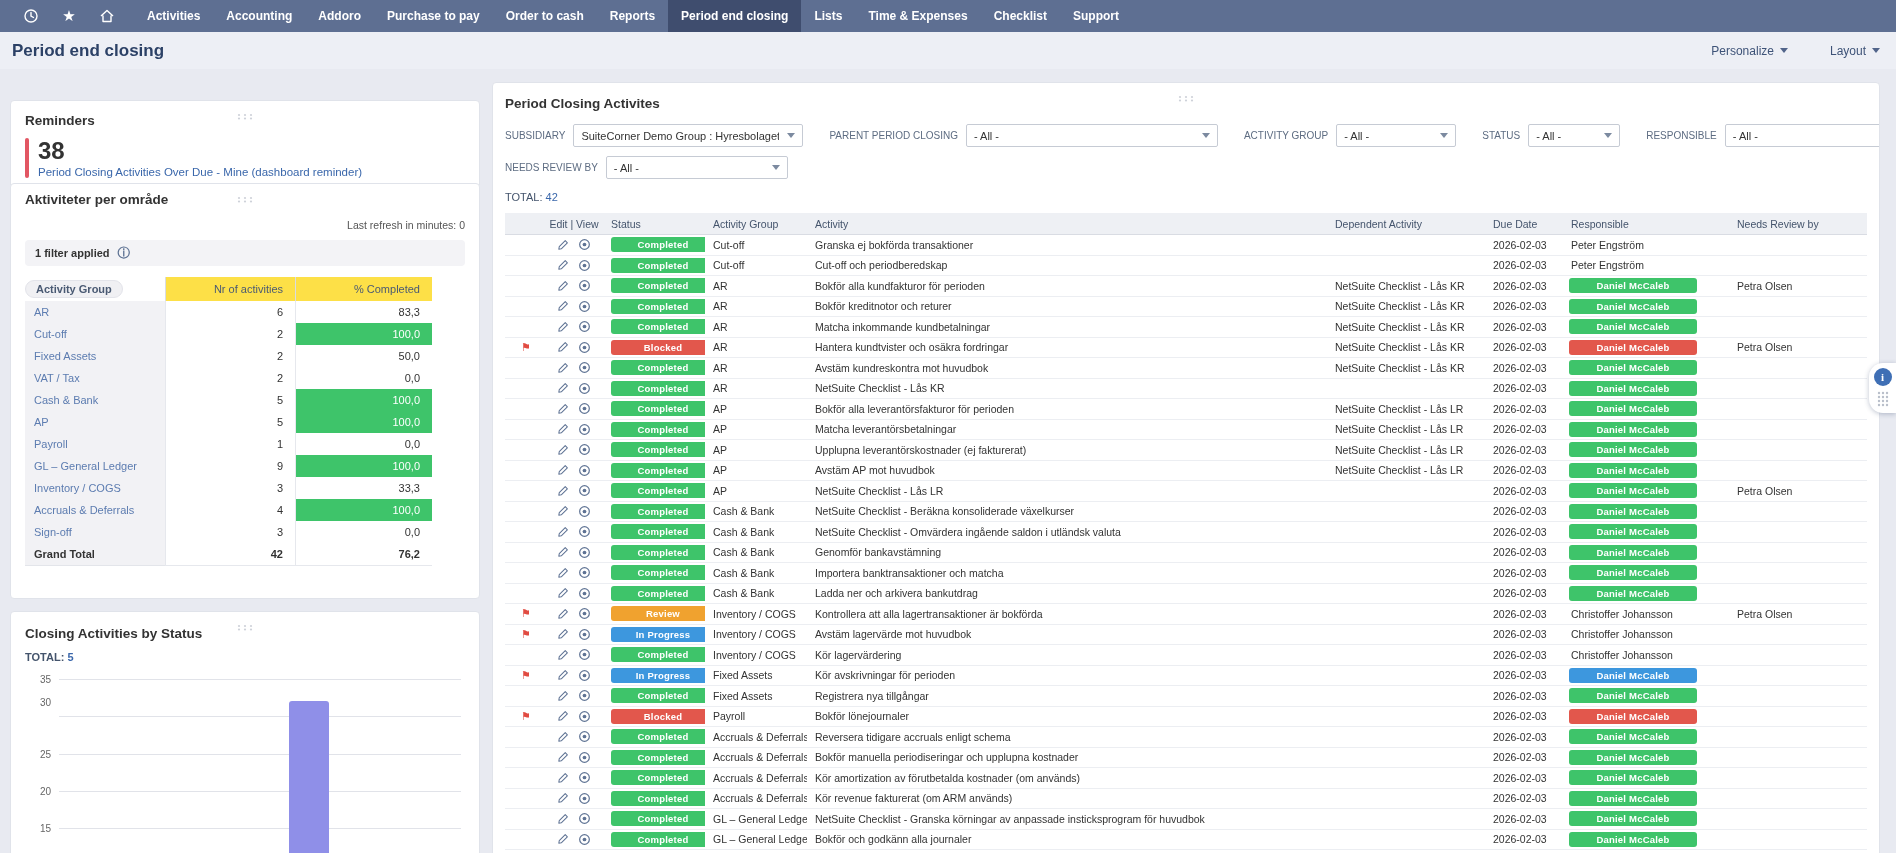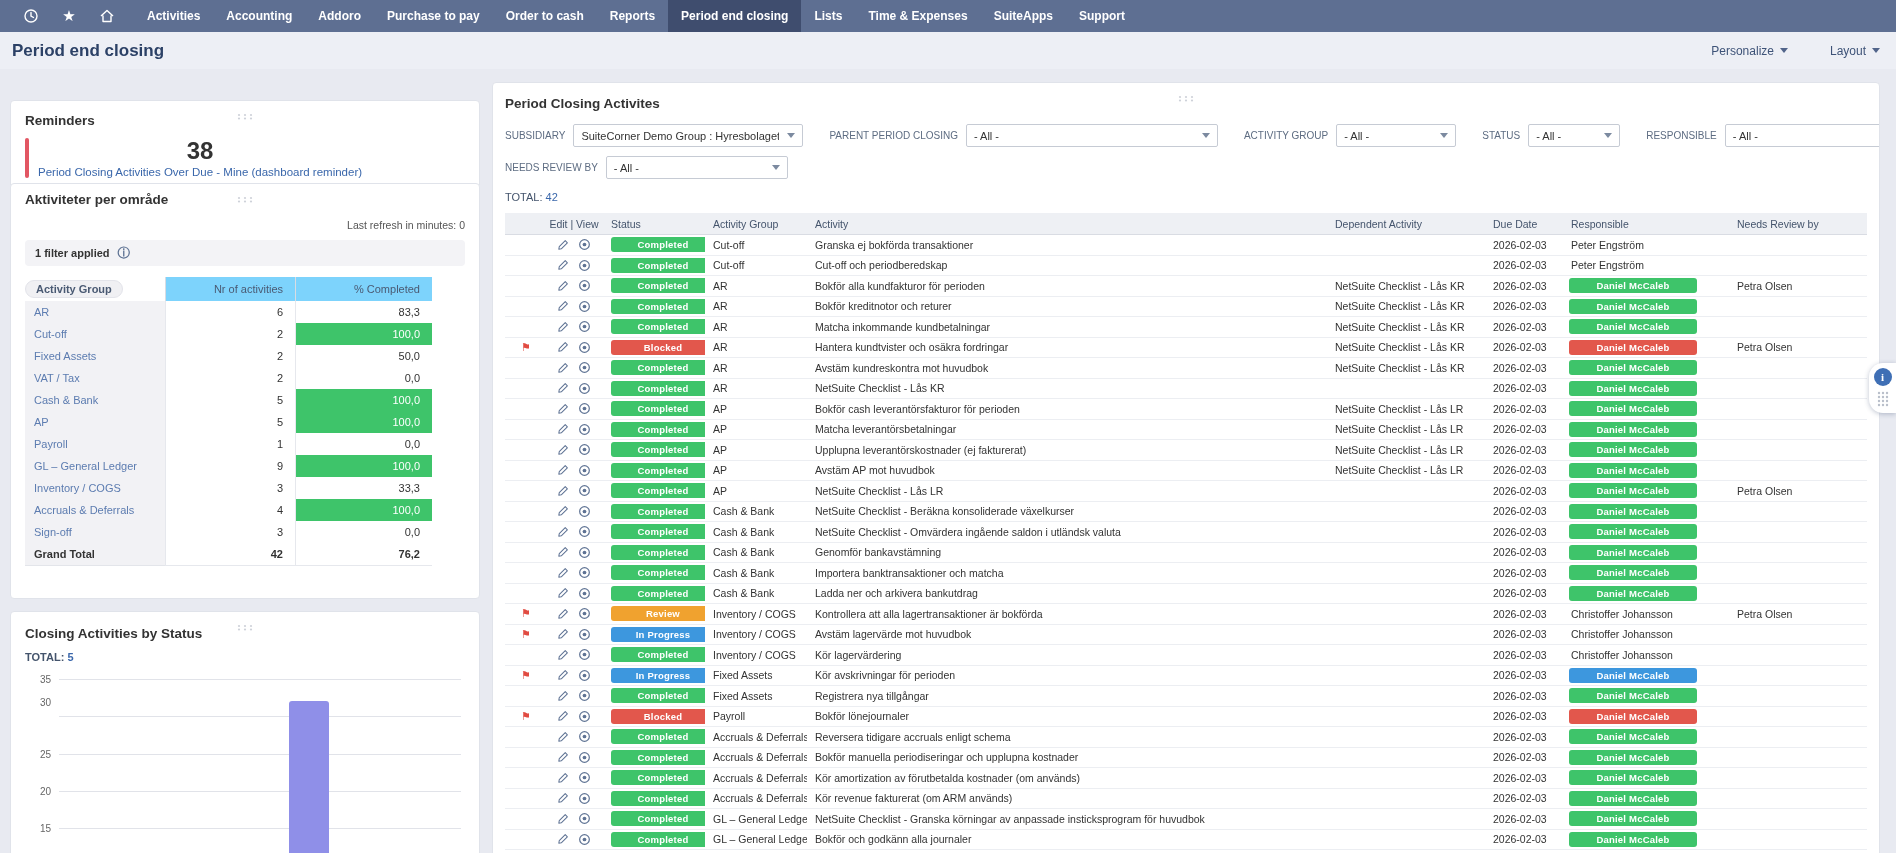--- a/index.html
+++ b/index.html
@@ -27,41 +27,41 @@
   
   .panel { position:absolute; background:#fff; border:1px solid #e0e3ea; border-radius:4px; overflow:hidden; }
   .panel-reminders { left:10px; top:100px;  width:470px; height:89px; }
   .panel-areas     { left:10px; top:183px; width:470px; height:416px; }
   .panel-status    { left:10px; top:611px; width:470px; height:300px; }
   .panel-main      { left:492px; top:82px; width:1388px; height:820px; }
   .panel-title { font-size:13.5px; font-weight:bold; color:#333; }
   .drag-dots { position:absolute; top:5px; left:50%; transform:translateX(-50%); opacity:.85; cursor:grab; }
 
   
-  .rem-body { display:flex; padding:10px 14px 0 14px;text-align:center; }
+  .rem-body { display:flex; padding:10px 14px 0 14px; }
   .rem-bar { width:4px; background:#e25663; border-radius:2px; margin-right:9px; }
   .rem-count { font-size:24px; font-weight:bold; color:#333; line-height:26px; }
   .rem-link { font-size:11.5px; color:#3a67ab; margin-top:2px; cursor:pointer; }
 
   
   .areas-inner { padding:8px 14px 0 14px; }
   .refresh-note { text-align:right; font-size:10.5px; color:#555; margin-top:12px; }
   .filter-chip-bar { margin-top:9px; background:#f3f3f6; border-radius:4px; height:26px;
                      display:flex; align-items:center; padding:0 10px; gap:8px;
                      font-size:11px; font-weight:bold; color:#333; }
   .info-ic { color:#5f7394; font-size:12.5px; line-height:1; cursor:pointer; }
 
   .lt { margin-top:11px; width:407px; }
   .lt-head, .lt-row { display:grid; grid-template-columns:140px 130px 137px; }
   .lt-head { height:24px; align-items:center; }
   .lt-h { font-size:11px; color:#4a5a73; }
   .lt-h-group { display:flex; align-items:center; }
   .lt-chip { background:#f0f0f3; border:1px solid #e3e4ea; border-radius:10px; padding:2px 10px;
              font-size:11px; font-weight:bold; color:#4a5a73; cursor:pointer; }
-  .lt-h-num { background:#7dd3fc; border-left:1px solid #d9dce3; height:24px; line-height:24px;
+  .lt-h-num { background:#fde047; border-left:1px solid #d9dce3; height:24px; line-height:24px;
               text-align:right; padding-right:12px; }
   .lt-row { height:22px; line-height:22px; }
   .lt-group { background:#f2f2f5; border-bottom:1px solid #e3e5ea; color:#5c7cb0; font-size:11px;
               padding-left:9px; white-space:nowrap; overflow:hidden; cursor:pointer; }
   .lt-num { background:#fff; border-bottom:1px solid #e6e8ed; border-left:1px solid #e6e8ed;
             text-align:right; padding-right:12px; font-size:11px; color:#333; }
   .lt-row.total .lt-group { color:#333; font-weight:bold; }
   .lt-row.total .lt-num { font-weight:bold; }
   .lt-num.fill-green { background:#3EC46A; color:#fff; }
 
@@ -138,21 +138,21 @@
   <div class="nav-menu" id="nav-menu">
       <div class="nav-item">Activities</div>
       <div class="nav-item">Accounting</div>
       <div class="nav-item">Addoro</div>
       <div class="nav-item">Purchase to pay</div>
       <div class="nav-item">Order to cash</div>
       <div class="nav-item">Reports</div>
       <div class="nav-item active">Period end closing</div>
       <div class="nav-item">Lists</div>
       <div class="nav-item">Time &amp; Expenses</div>
-      <div class="nav-item">SuiteApps</div>
+      <div class="nav-item">Checklist</div>
       <div class="nav-item">Support</div>
     </div>
 </div>
 
 <div class="pagehead">
   <span class="page-title">Period end closing</span>
   <span class="spacer"></span>
   <span class="head-action">
     <span>Personalize</span>
     <span class="caret-sm"></span>
@@ -619,21 +619,21 @@
         <svg viewBox="0 0 14 14" width="13" height="13">
                   <circle cx="7" cy="7" r="5.2" fill="none" stroke="#5f7394" stroke-width="1.3"></circle>
                   <circle cx="7" cy="7" r="2" fill="#5f7394"></circle>
                 </svg>
       </span>
     </div>
     <div class="c c-status">
               <div class="badge b-green">Completed</div>
             </div>
     <div class="c c-group">AP</div>
-    <div class="c c-activity">Bokför cash leverantörsfakturor för perioden</div>
+    <div class="c c-activity">Bokför alla leverantörsfakturor för perioden</div>
     <div class="c c-dep">NetSuite Checklist - Lås LR</div>
     <div class="c c-due">2026-02-03</div>
     <div class="c c-resp">
               <div class="badge badge-resp b-green">Daniel McCaleb</div>
             </div>
     <div class="c c-review"></div>
   </div>
           <div class="rt-row">
     <div class="c c-flag"></div>
     <div class="c c-actions">

